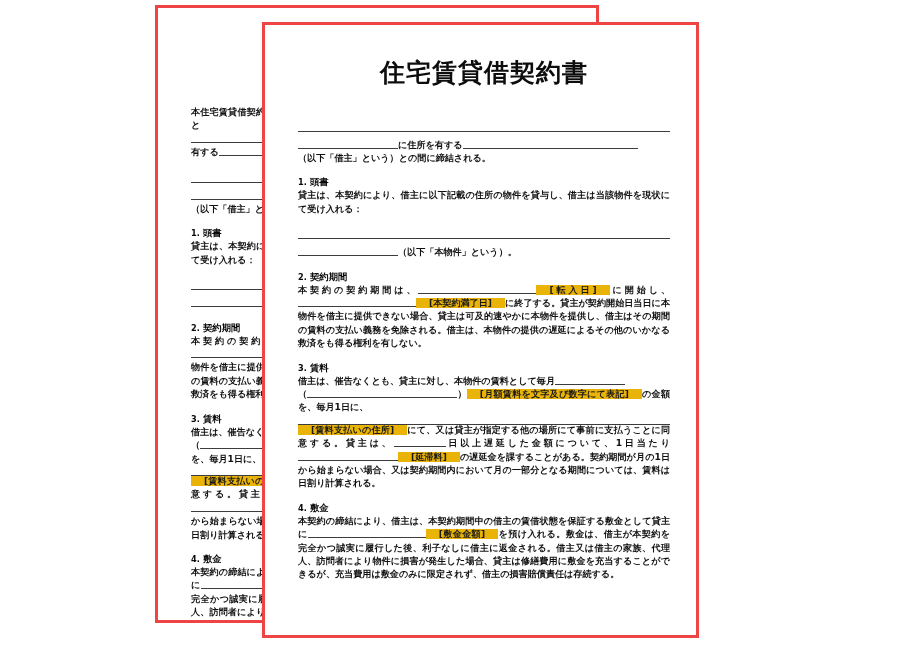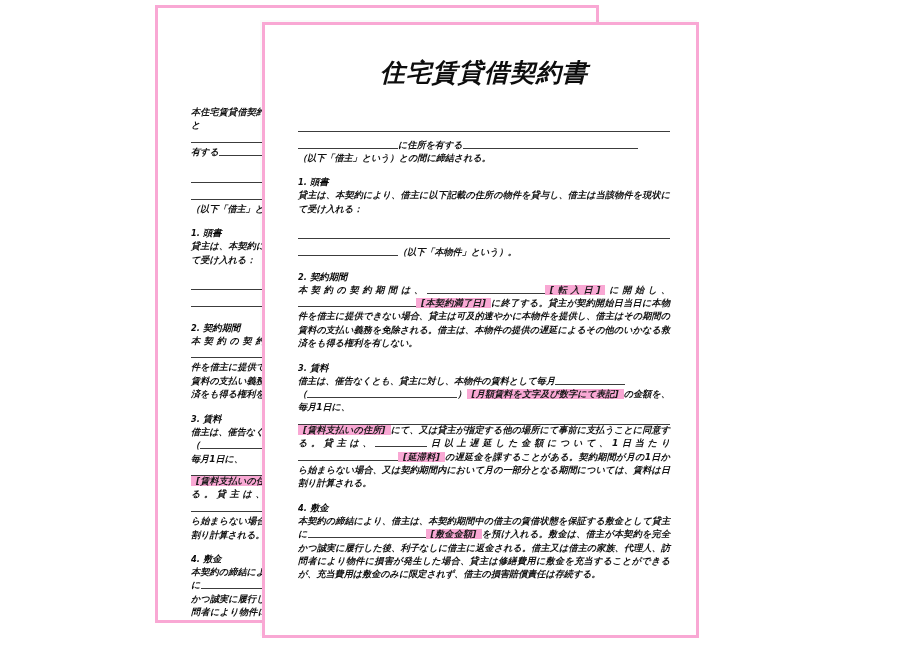--- a/index.html
+++ b/index.html
@@ -12,24 +12,23 @@
     height: 646px;
     position: relative;
     overflow: hidden;
     font-family: "DejaVu Sans", "Liberation Sans", sans-serif;
   }
 
   
   .sheet {
     position: absolute;
     background: #ffffff;
-    border: 3px solid #f9a8d4;
+    border: 3px solid #ef4444;
     box-sizing: border-box;
     overflow: hidden;
-    font-style: italic;
   }
   .sheet-back {
     left: 155px;
     top: 5px;
     width: 444px;
     height: 618px;
     z-index: 1;
   }
   .sheet-front {
     left: 262px;
@@ -109,23 +108,23 @@
   .rule-w100 { width: 100px; }
   .rule-w118 { width: 118px; }
   .rule-w150 { width: 150px; }
   .rule-w175 { width: 175px; }
   .rule-w196 { width: 196px; }
   .rule-w330 { width: 330px; }
   .rule-full { width: 100%; display: block; }
 
   
   .hl {
-    background: #f9a8d4;
+    background: #eab308;
     color: #1a1a1a;
-    padding: 0 5px;
+    padding: 0 13px;
   }
 </style>
 </head>
 <body>
 
 <div class="sheet sheet-back">
   <div class="doc-body">
     <div class="spacer-title"></div>
 
     <p class="para">

